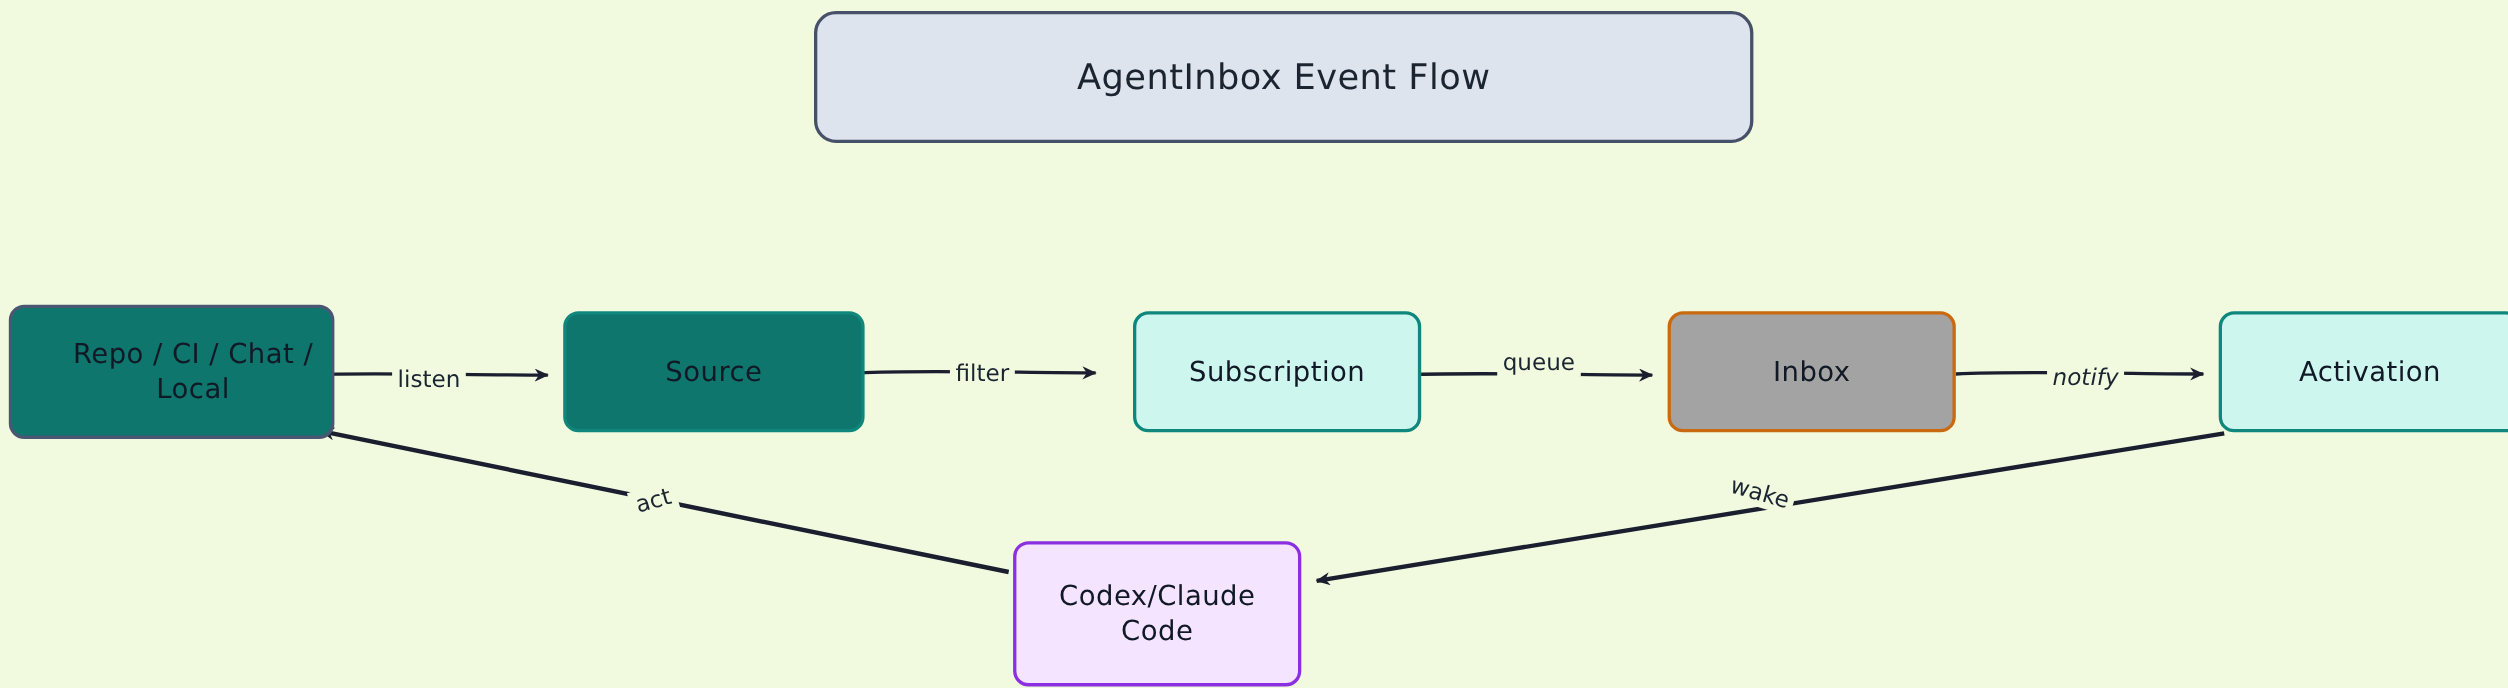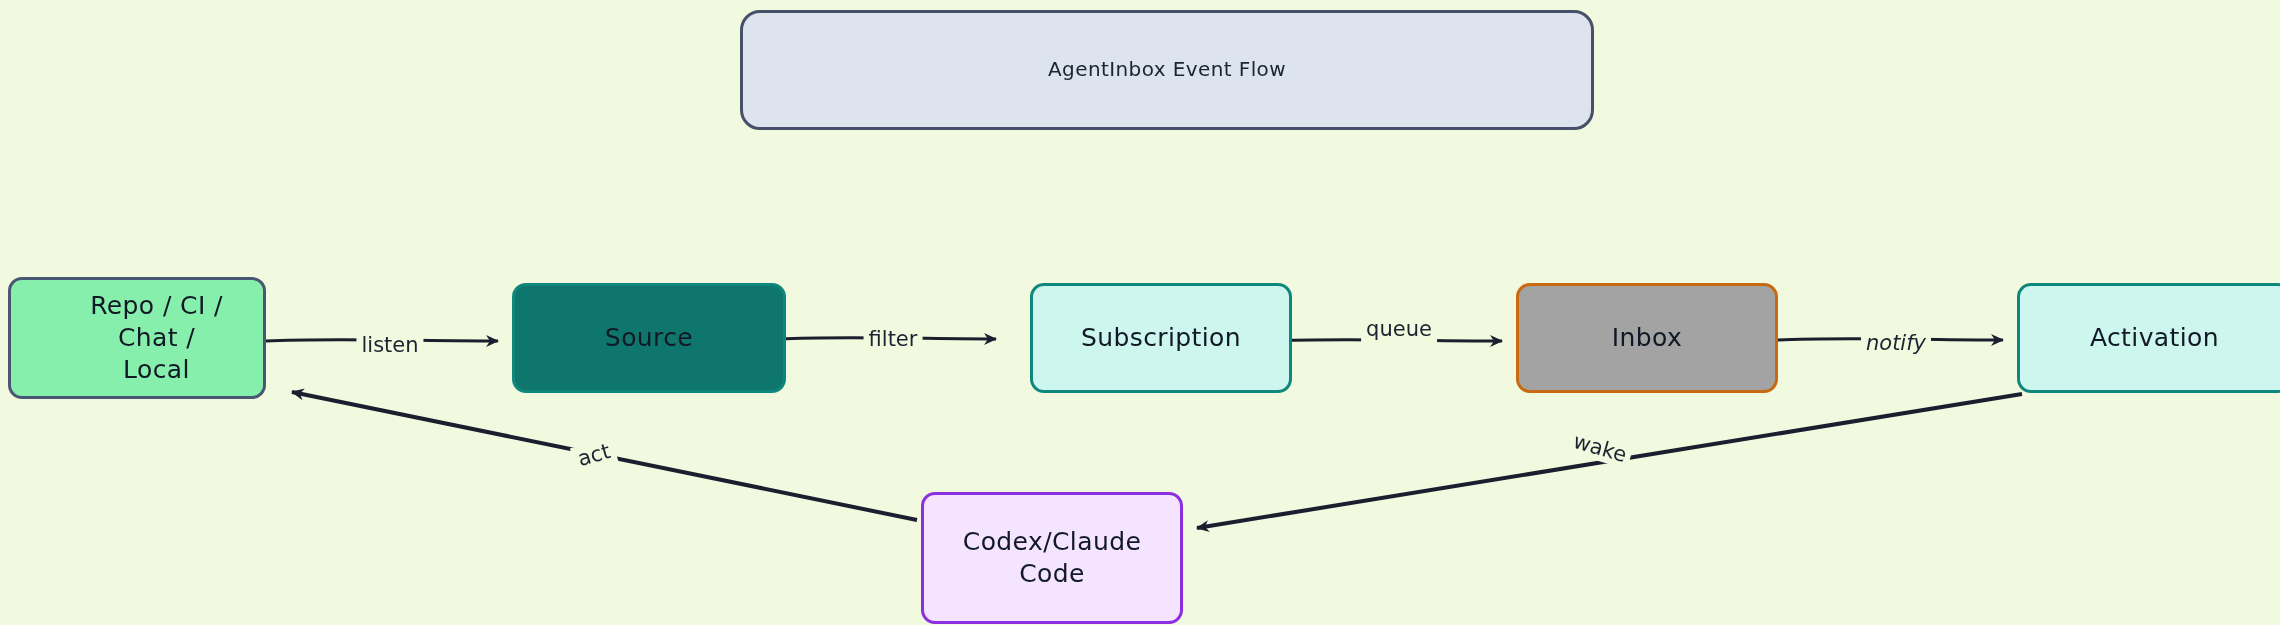--- a/index.html
+++ b/index.html
@@ -39,21 +39,21 @@
     border-width: 3px;
     border-radius: 14px;
     font-family: "DejaVu Sans", sans-serif;
     font-size: 25px;
     line-height: 1.28;
     letter-spacing: 0.4px;
     color: #121926;
     z-index: 4;
   }
   .node-title {
-    font-size: 20px;
+    font-size: 32px;
   }
   .node-label {
     display: block;
     padding: 0 10px;
     white-space: pre-line;
   }
   .edge-label {
     position: absolute;
     transform: translate(-50%, -50%);
     font-family: "DejaVu Sans", sans-serif;
@@ -94,22 +94,22 @@
     <path d="M2022,394 L1197,528" fill="none" stroke="#1a1e2e" stroke-width="4" marker-end="url(#arrowhead)"></path>
 
     <path d="M917,520 L292,392" fill="none" stroke="#1a1e2e" stroke-width="4" marker-end="url(#arrowhead)"></path>
   </svg>
 
   <div class="node node-title" style="left:740px; top:10px; width:854px; height:120px; border-radius:20px;
               background:#dee4ee; border-color:#465069; color:#1b2431;">
     <span class="node-label">AgentInbox Event Flow</span>
   </div>
 
-  <div class="node" style="left:8px; top:277px; width:258px; height:122px;
-              background:#86efac; border-color:#4a5773;padding-left:39px;">
+  <div class="node" style="left:8px; top:277px; width:296px; height:122px;
+              background:#0f766e; border-color:#4a5773;padding-left:39px;">
     <span class="node-label">Repo / CI / Chat /
 Local</span>
   </div>
 
   <div class="node" style="left:512px; top:283px; width:274px; height:110px;
               background:#0f766e; border-color:#0f877c;">
     <span class="node-label">Source</span>
   </div>
 
   <div class="node" style="left:1010px; top:283px; width:262px; height:110px;

